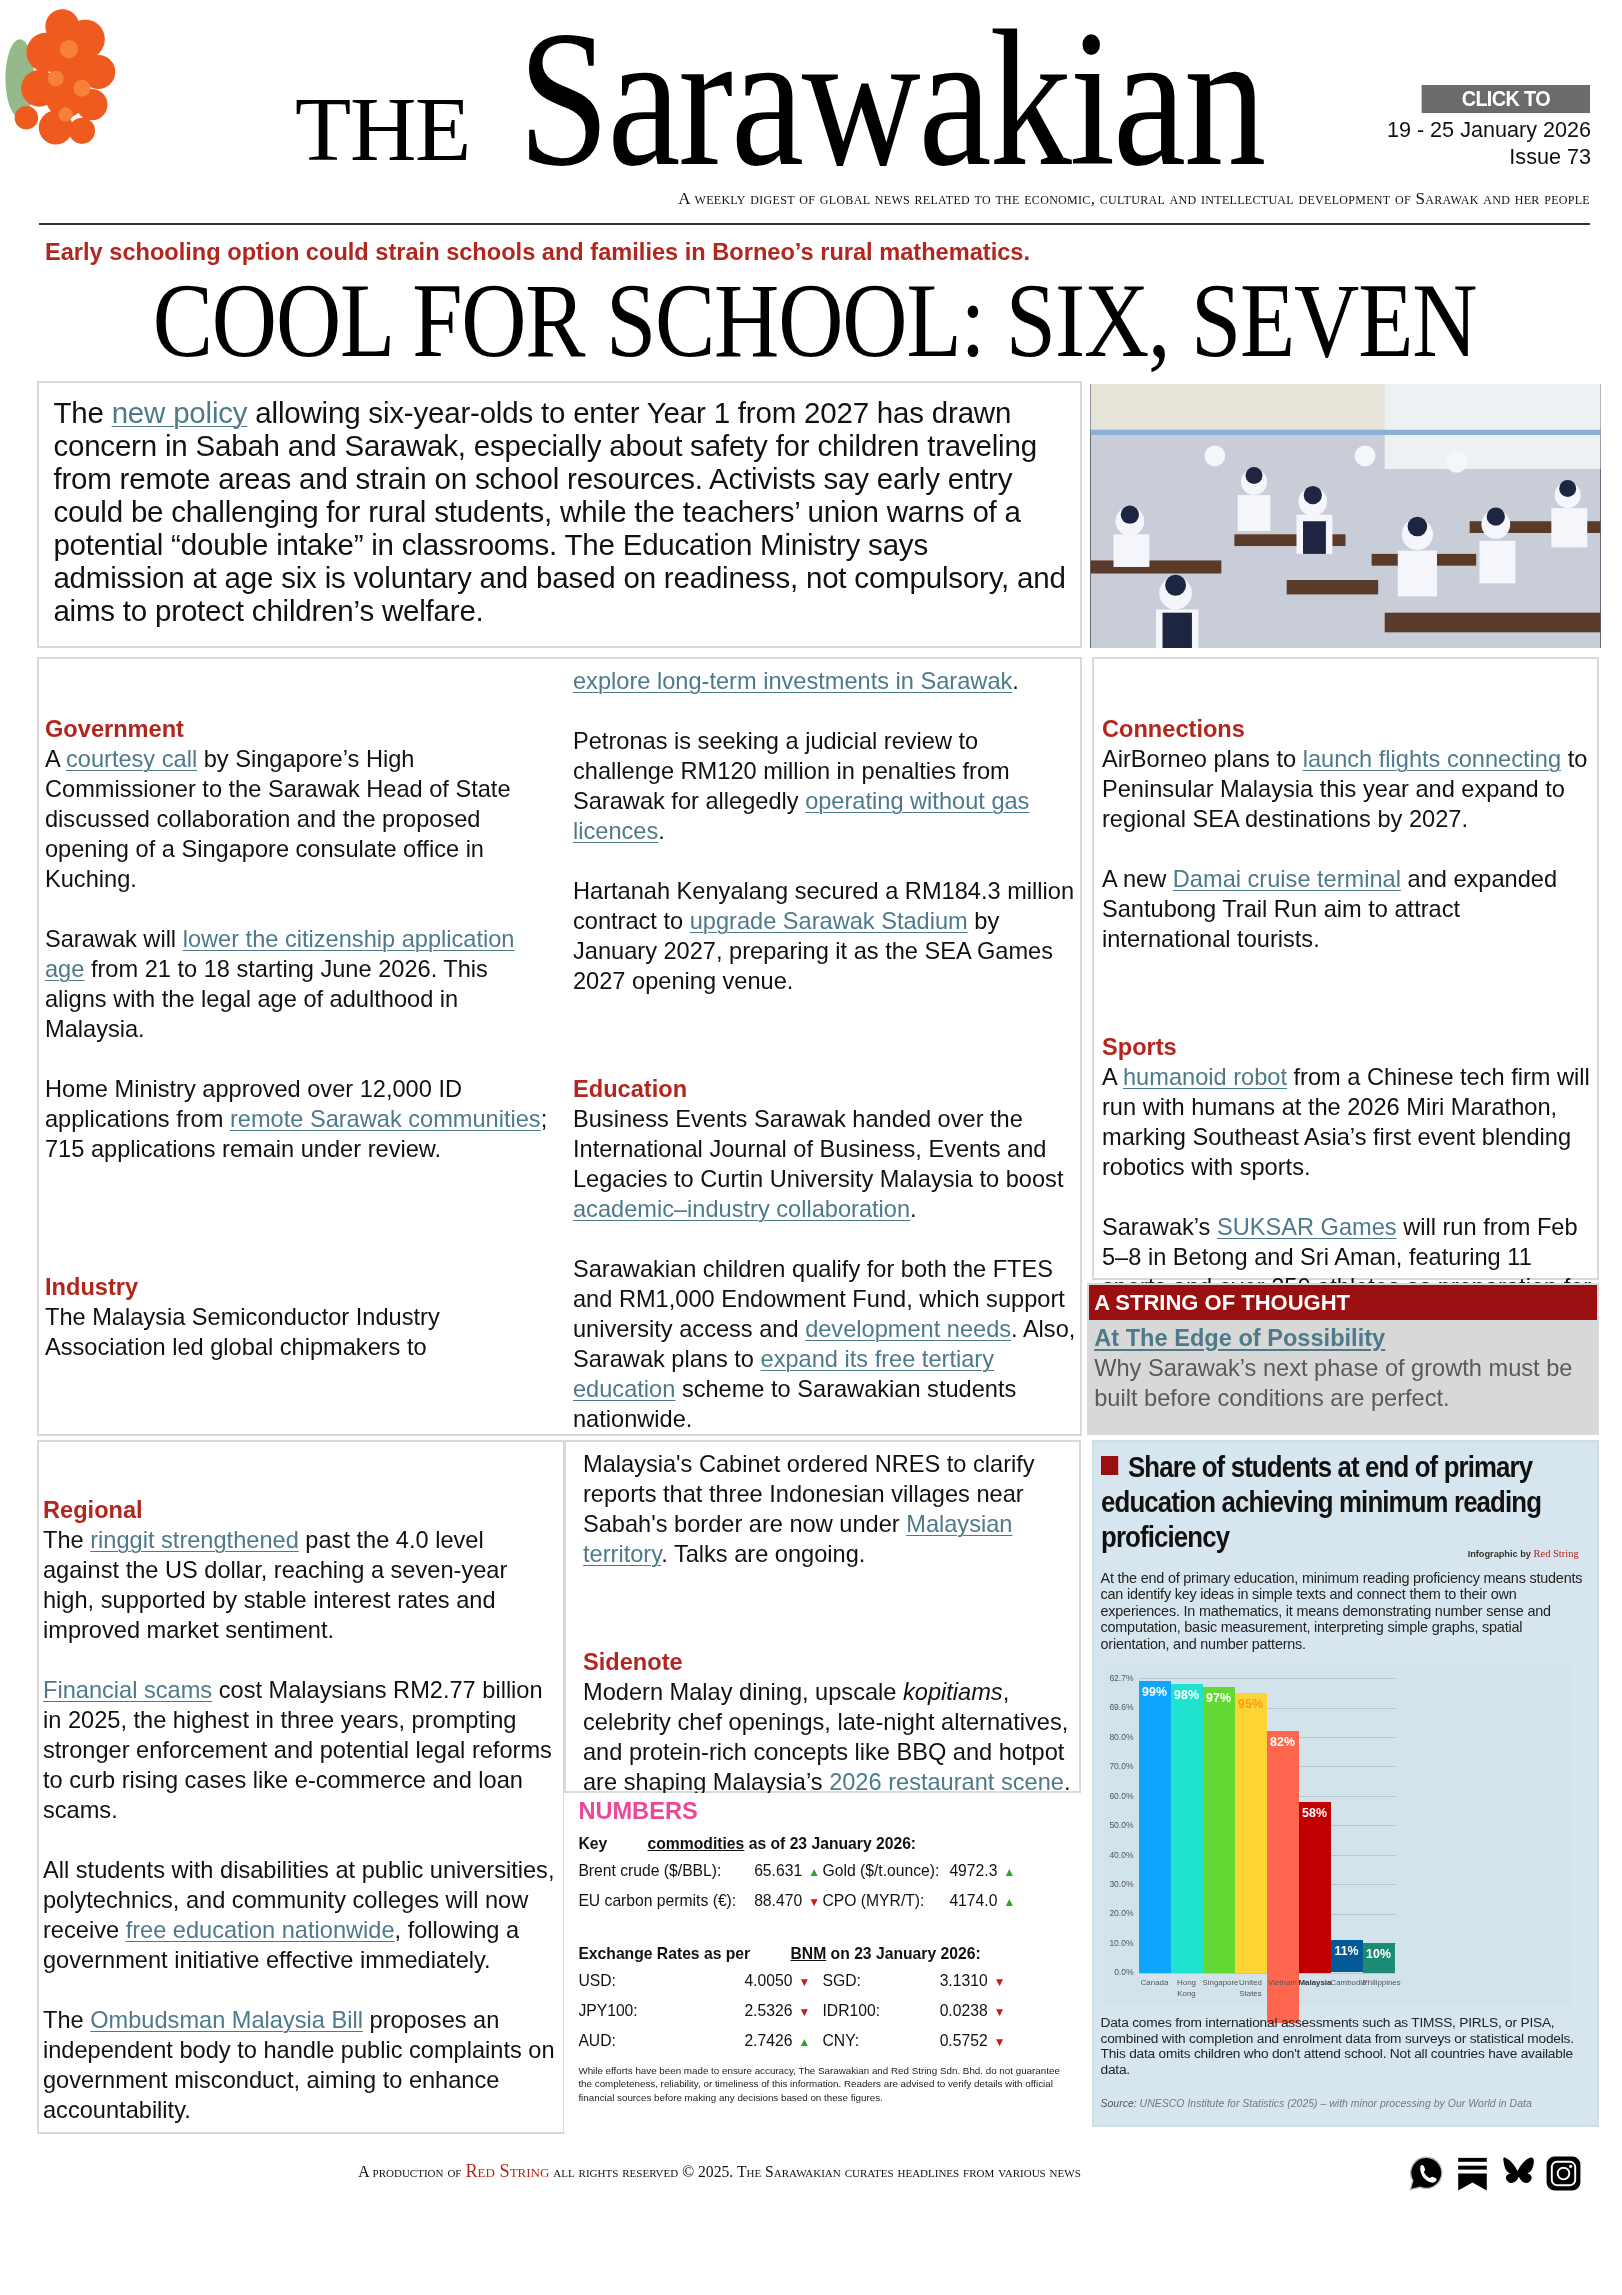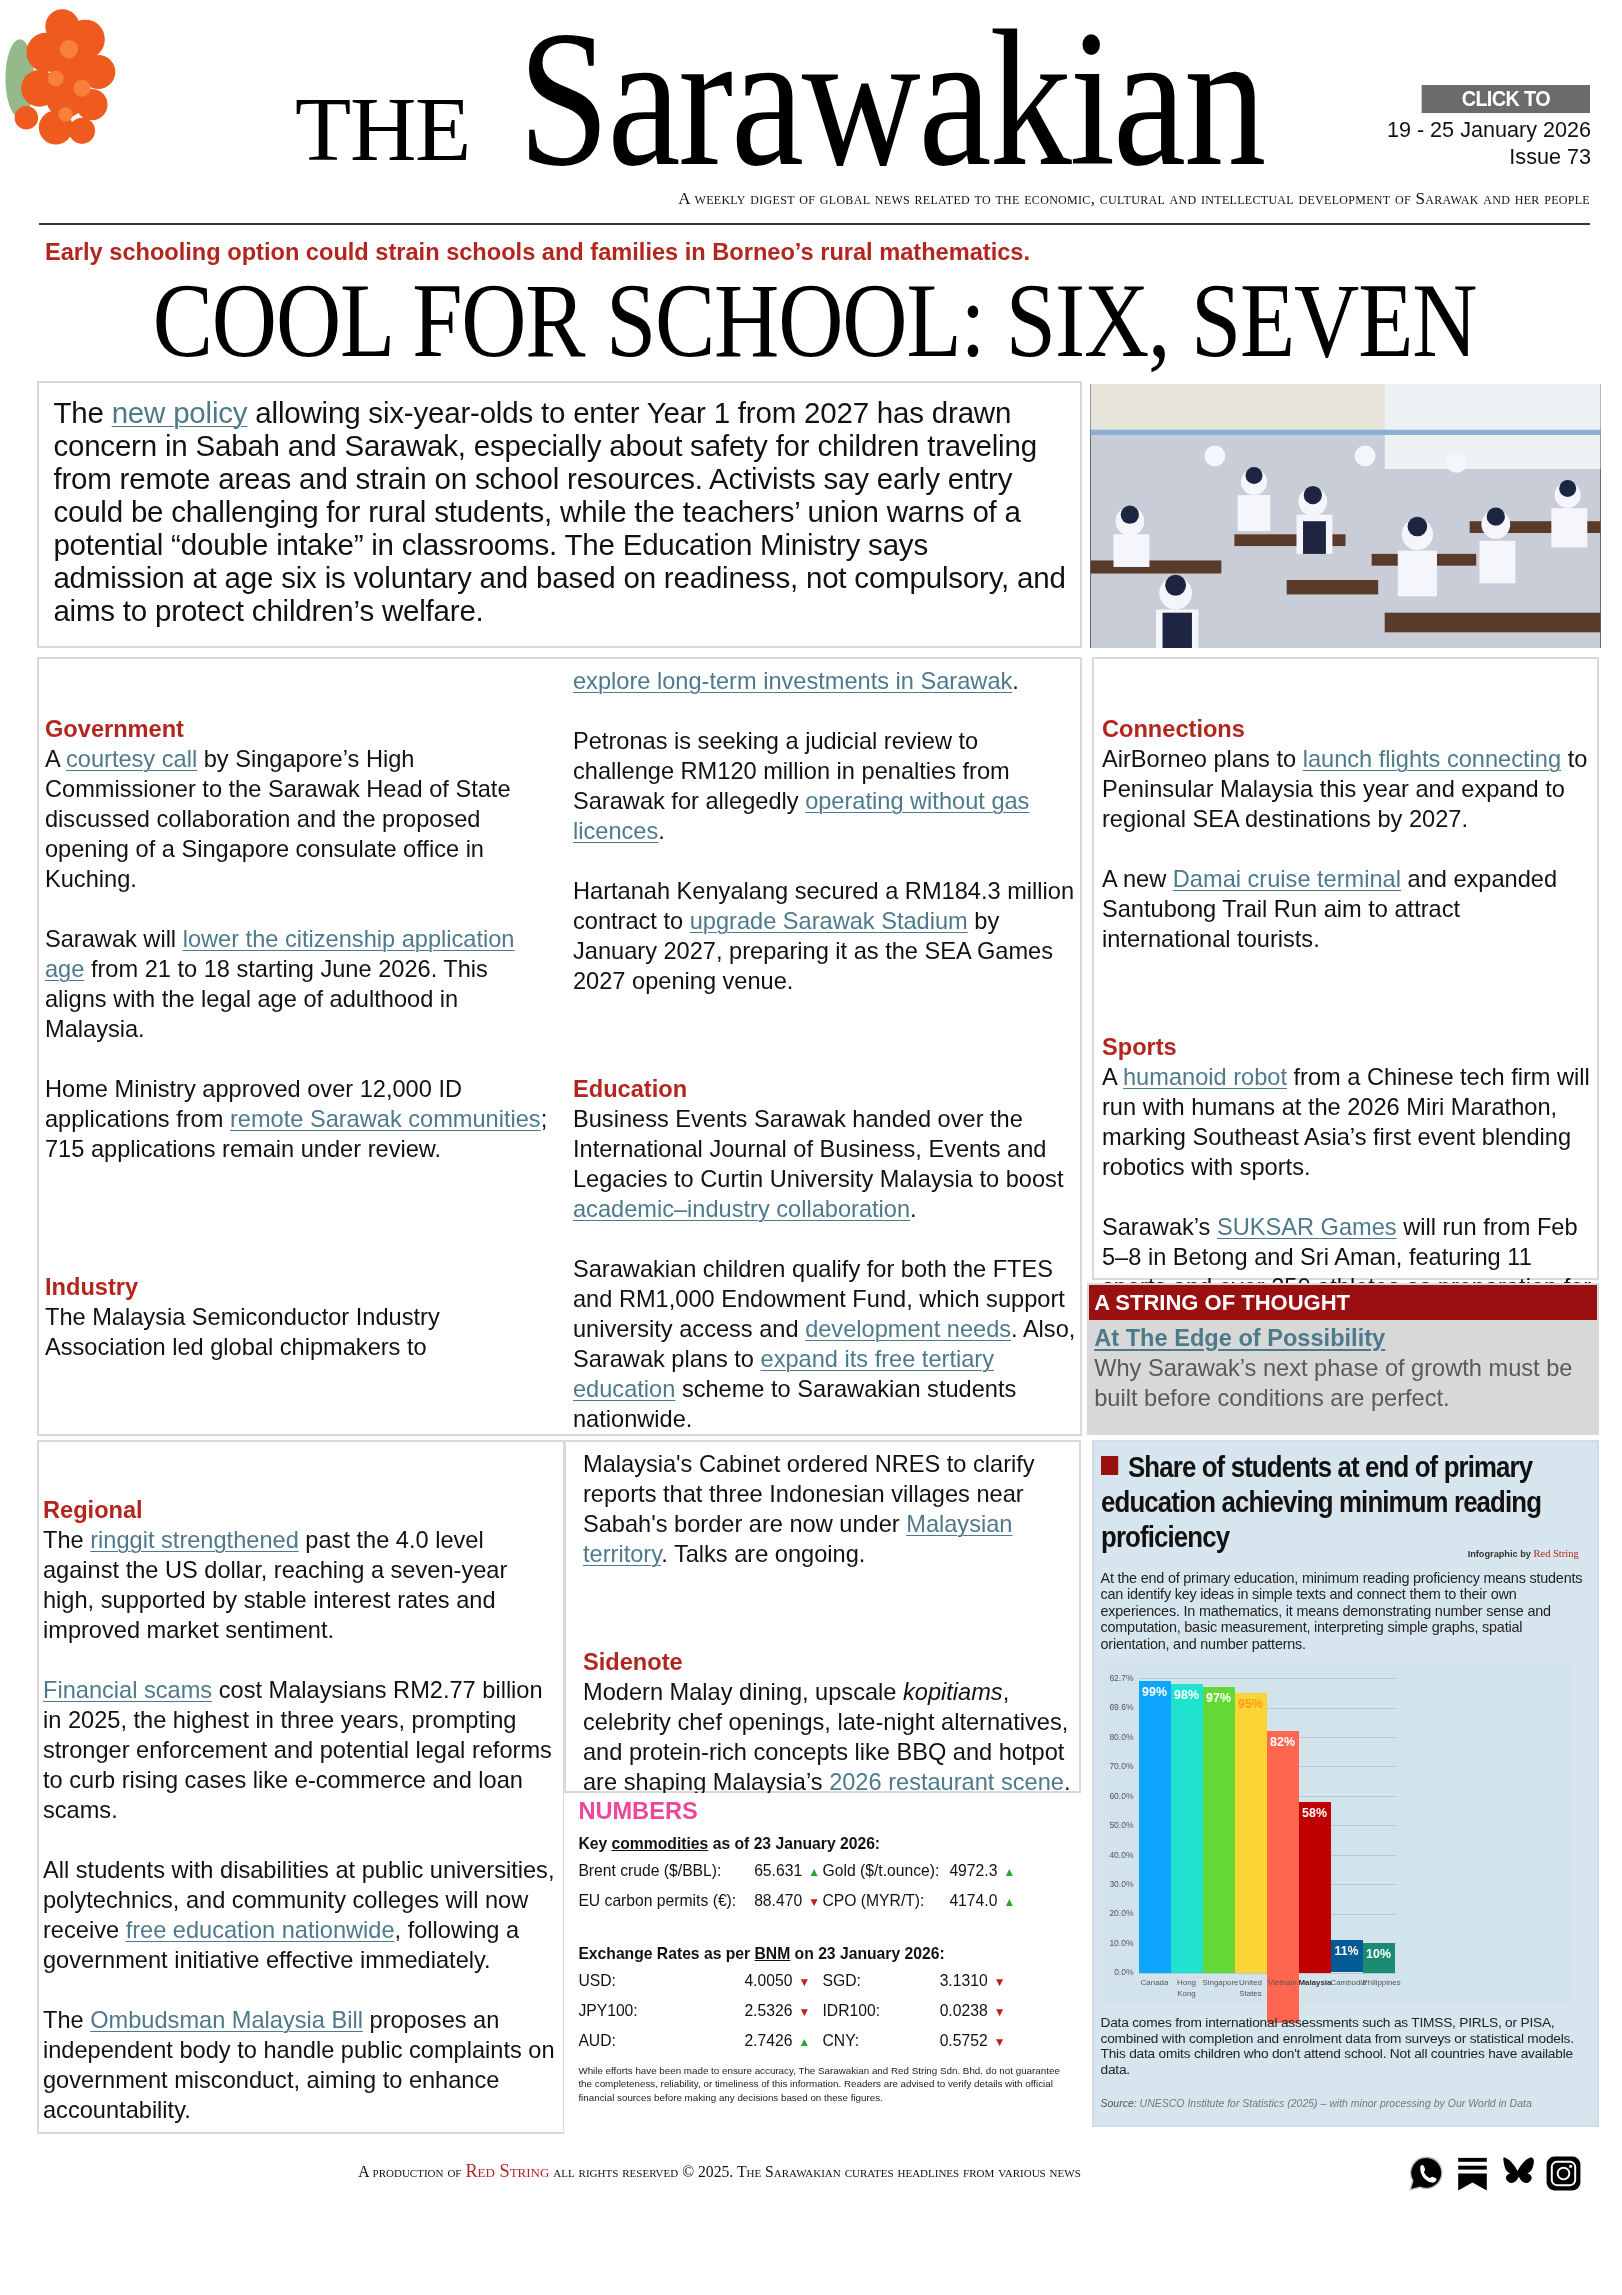--- a/index.html
+++ b/index.html
@@ -47,21 +47,21 @@
 
   .block2a { left: 37px; top: 1440px; width: 528px; height: 694px; }
   .r1 { left: 43px; top: 1447px; width: 517px; }
   .block2b { left: 564px; top: 1440px; width: 517px; height: 353px; }
   .r2 { left: 583px; top: 1449px; width: 497px; font-size: 23.6px; line-height: 30px; }
 
   
   .numbers { left: 564px; top: 1793px; width: 517px; height: 340px; padding: 3.9px 14.4px; background: #fff; }
   .num-h { color: #ec4899; font-weight: bold; font-size: 23.6px; line-height: 29px; }
   .num-sub { font-weight: bold; font-size: 15.7px; margin-top: 6.5px; line-height: 23.6px; }
-  .num-sub u { text-decoration-thickness: 1.3px; }
+  .num-sub u { text-decoration-thickness: 1.3px; margin-left: 36px; }
   .nt { width: 100%; border-collapse: collapse; font-size: 15.7px; }
   .nt td { height: 30px; white-space: nowrap; }
   .up { color: #2aa52a; font-size: 11.8px; padding-left: 5.2px; }
   .down { color: #c0201a; font-size: 11.8px; padding-left: 5.2px; }
   .disclaimer { font-size: 9.8px; line-height: 13.7px; margin-top: 7.9px; color: #222; }
 
   
   .chart-panel { left: 1092px; top: 1440px; width: 507px; height: 687px; background: #d7e6ee; border: 2px solid #d1dde4; padding: 6.5px 6.5px; }
   .ch-title { font-weight: bold; font-size: 30px; line-height: 35px; letter-spacing: -1px; transform: scaleX(0.86); transform-origin: left top; width: 563px; color: #111; }
   .ch-sq { display: inline-block; width: 19.6px; height: 19.6px; background: #9a0f0f; margin-right: 11.8px; vertical-align: 1.3px; }

